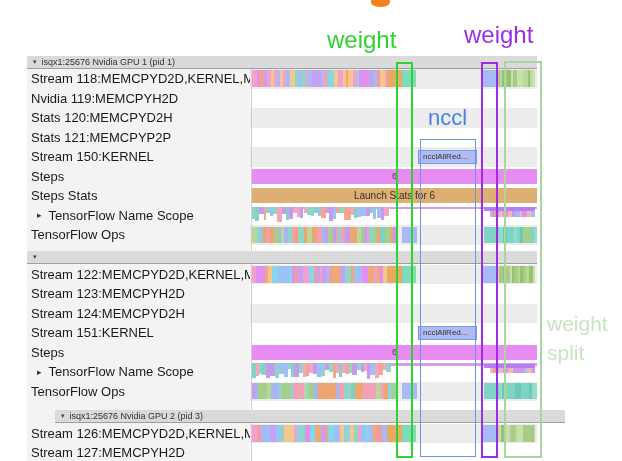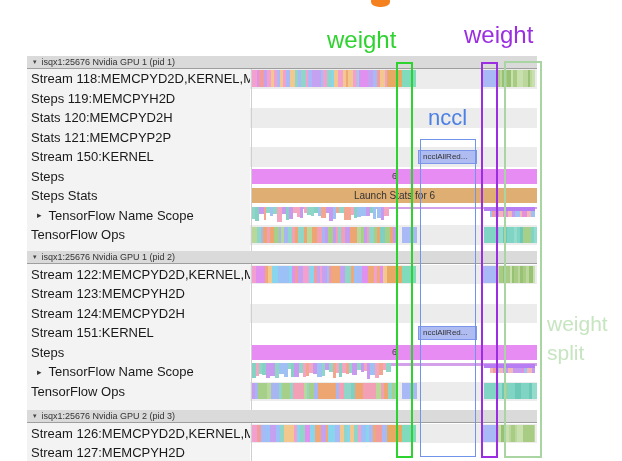--- a/index.html
+++ b/index.html
@@ -91,21 +91,21 @@
         <div style="width:3.8px;background:#a9cc84;"></div>
         <div style="width:3.4px;background:#c8dfae;"></div>
         <div style="width:2.8px;background:#c8dfae;"></div>
         <div style="width:2.0px;background:#bcd79c;"></div>
         <div style="width:2.3px;background:#bcd79c;"></div>
         <div style="width:2.0px;background:#98c173;"></div>
         <div style="width:2.7px;background:#bcd79c;"></div>
         <div style="width:4.0px;background:#c8dfae;"></div>
       </div>
       <div class="abs row-label" style="top:88.5px;height:19.5px;">
-        <div>Steps 119:MEMCPYH2D</div>
+        <div>Nvidia 119:MEMCPYH2D</div>
       </div>
       <div class="abs row-bg" style="top:108px;height:19.5px;background:#ececec;"></div>
       <div class="abs row-label" style="top:108px;height:19.5px;">
         <div>Stats 120:MEMCPYD2H</div>
       </div>
       <div class="abs row-label" style="top:127.5px;height:19.5px;">
         <div>Stats 121:MEMCPYP2P</div>
       </div>
       <div class="abs row-bg" style="top:147px;height:19.5px;background:#ececec;"></div>
       <div class="abs row-label" style="top:147px;height:19.5px;">
@@ -237,21 +237,20 @@
         <div style="width:3.0px;background:#93dccd;"></div>
         <div style="width:2.7px;background:#7fd4c4;"></div>
         <div style="width:3.0px;background:#6cc9b8;"></div>
         <div style="width:4.1px;background:#a6cf8a;"></div>
         <div style="width:4.5px;background:#a6cf8a;"></div>
         <div style="width:2.9px;background:#7fd4c4;"></div>
         <div style="width:4.5px;background:#93dccd;"></div>
       </div>
       <div class="abs grp-header" style="top:251px;">
         <div class="tri">▾</div>
-        <div>isqx1:25676 Nvidia GPU 1 (pid 2)</div>
       </div>
       <div class="abs row-bg" style="top:264.5px;height:19.5px;background:#ececec;"></div>
       <div class="abs row-label" style="top:264.5px;height:19.5px;">
         <div>Stream 122:MEMCPYD2D,KERNEL,MI</div>
       </div>
       <div class="abs stripes" style="left:252px;top:265.5px;width:135px;height:17px;">
         <div style="width:4.4px;background:#f2a0cf;"></div>
         <div style="width:4.1px;background:#e090ee;"></div>
         <div style="width:4.2px;background:#e090ee;"></div>
         <div style="width:3.0px;background:#f0a878;"></div>
@@ -436,21 +435,21 @@
         <div style="width:4.7px;background:#7fd4c4;"></div>
         <div style="width:2.9px;background:#7fd4c4;"></div>
         <div style="width:2.6px;background:#6cc9b8;"></div>
         <div style="width:3.2px;background:#6cc9b8;"></div>
         <div style="width:3.2px;background:#7fd4c4;"></div>
         <div style="width:4.5px;background:#7fd4c4;"></div>
         <div style="width:3.5px;background:#6cc9b8;"></div>
         <div style="width:3.1px;background:#93dccd;"></div>
         <div style="width:2.2px;background:#93dccd;"></div>
       </div>
-      <div class="abs grp-header" style="top:410px;">
+      <div class="abs grp-header" style="top:410px;margin-left:28px;">
         <div class="tri">▾</div>
         <div>isqx1:25676 Nvidia GPU 2 (pid 3)</div>
       </div>
       <div class="abs row-bg" style="top:423.5px;height:19.5px;background:#ececec;"></div>
       <div class="abs row-label" style="top:423.5px;height:19.5px;">
         <div>Stream 126:MEMCPYD2D,KERNEL,MI</div>
       </div>
       <div class="abs stripes" style="left:252px;top:424.5px;width:135px;height:17px;">
         <div style="width:5.0px;background:#f2a0cf;"></div>
         <div style="width:3.7px;background:#f29d9d;"></div>

